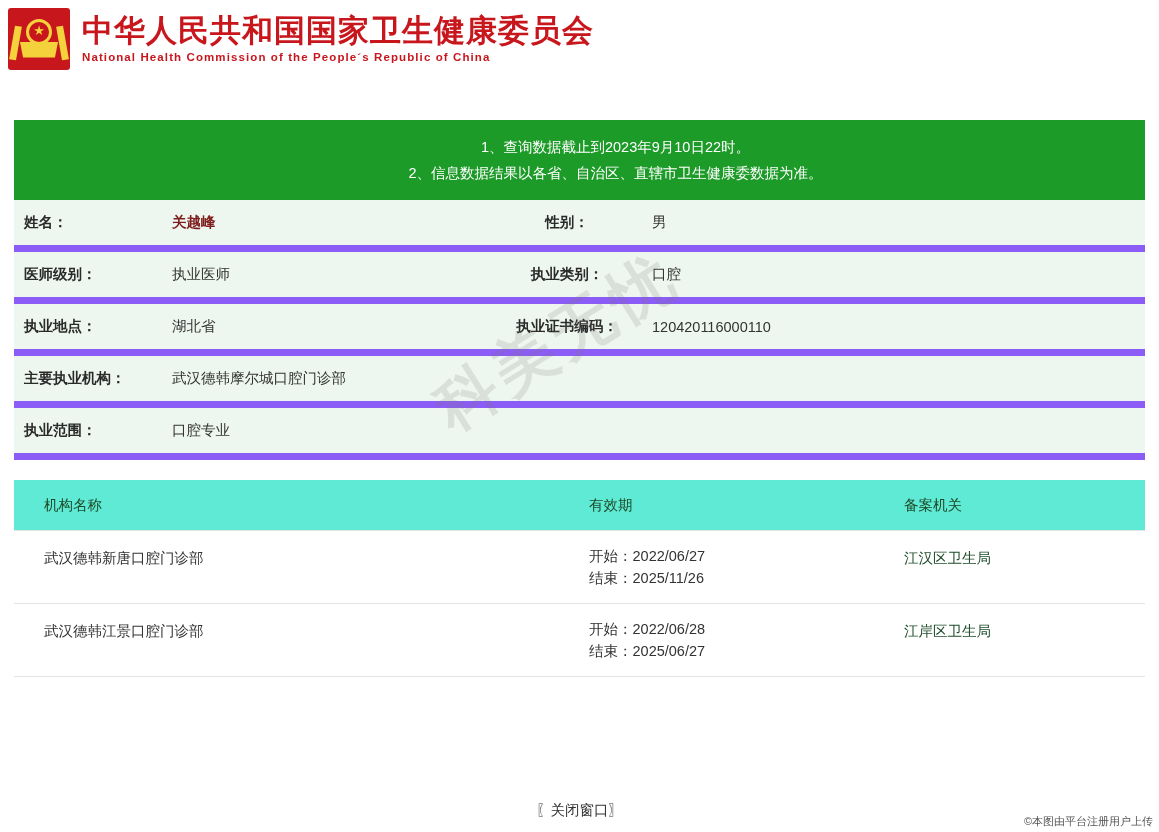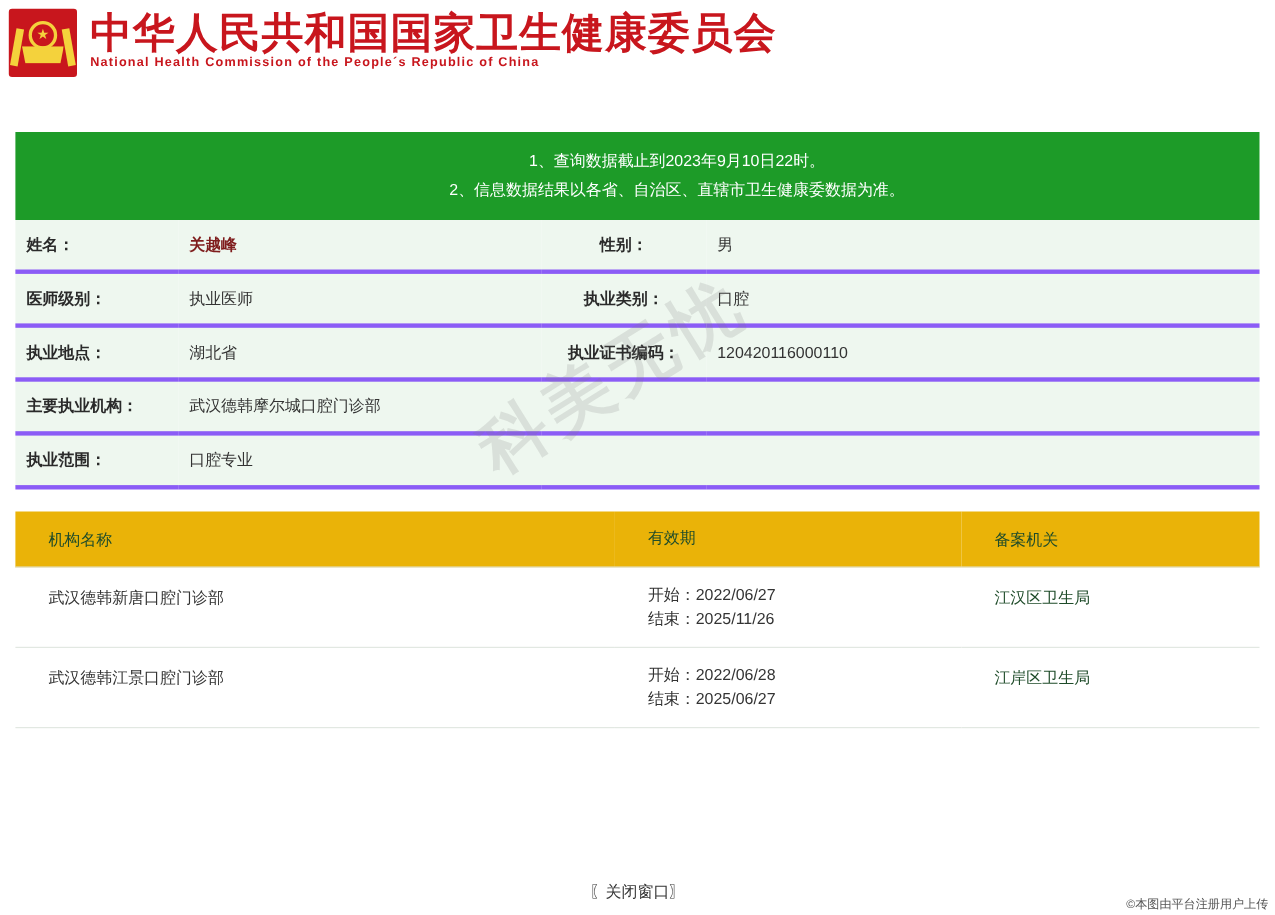--- a/index.html
+++ b/index.html
@@ -64,21 +64,21 @@
     position: absolute;
     bottom: 10px;
     width: 7px; height: 34px;
     background: #f4d23c;
   }
   .emblem .ear-l { left: 4px; transform: rotate(10deg); }
   .emblem .ear-r { right: 4px; transform: rotate(-10deg); }
   .title-block { display: flex; flex-direction: column; justify-content: center; }
   .cn-title {
     color: #c8161d;
-    font-size: 38px;
+    font-size: 31px;
     font-weight: bold;
     letter-spacing: 1px;
     line-height: 36px;
     white-space: nowrap;
   }
   .en-title {
     color: #c8161d;
     font-size: 11.5px;
     font-weight: bold;
     letter-spacing: 1.1px;
@@ -100,21 +100,21 @@
   .notice div { white-space: nowrap; }
 
   
   .table-wrap { padding: 0 14px; position: relative; }
   table.info {
     width: 100%;
     border-collapse: collapse;
     font-size: 14.5px;
     color: #333;
   }
-  table.info tr { border-bottom: 4px solid #8b5cf6; }
+  table.info tr { border-bottom: 7px solid #8b5cf6; }
   table.info td {
     padding: 13px 10px 13px 10px;
     vertical-align: middle;
     background: #eef7ef;
   }
   td.label {
     width: 148px;
     font-weight: bold;
     color: #2a2a2a;
     padding-left: 10px;
@@ -142,21 +142,21 @@
     border-collapse: collapse;
     font-size: 14.5px;
     color: #333;
   }
   table.records th {
     text-align: left;
     font-weight: normal;
     color: #1f4c2a;
     padding: 28px 10px 14px 30px;
     border-bottom: 1px solid #dfe6df;
-    background: #eab308;
+    background: #5eead4;
   }
   table.records td {
     padding: 14px 10px 14px 30px;
     border-bottom: 1px solid #dfe6df;
     background: #ffffff;
     vertical-align: top;
   }
   table.records .c-name { width: 545px; padding-top: 18px; }
   table.records .c-valid { width: 315px; line-height: 22px; }
   table.records .c-auth { color: #1f4c2a; padding-top: 18px; }

